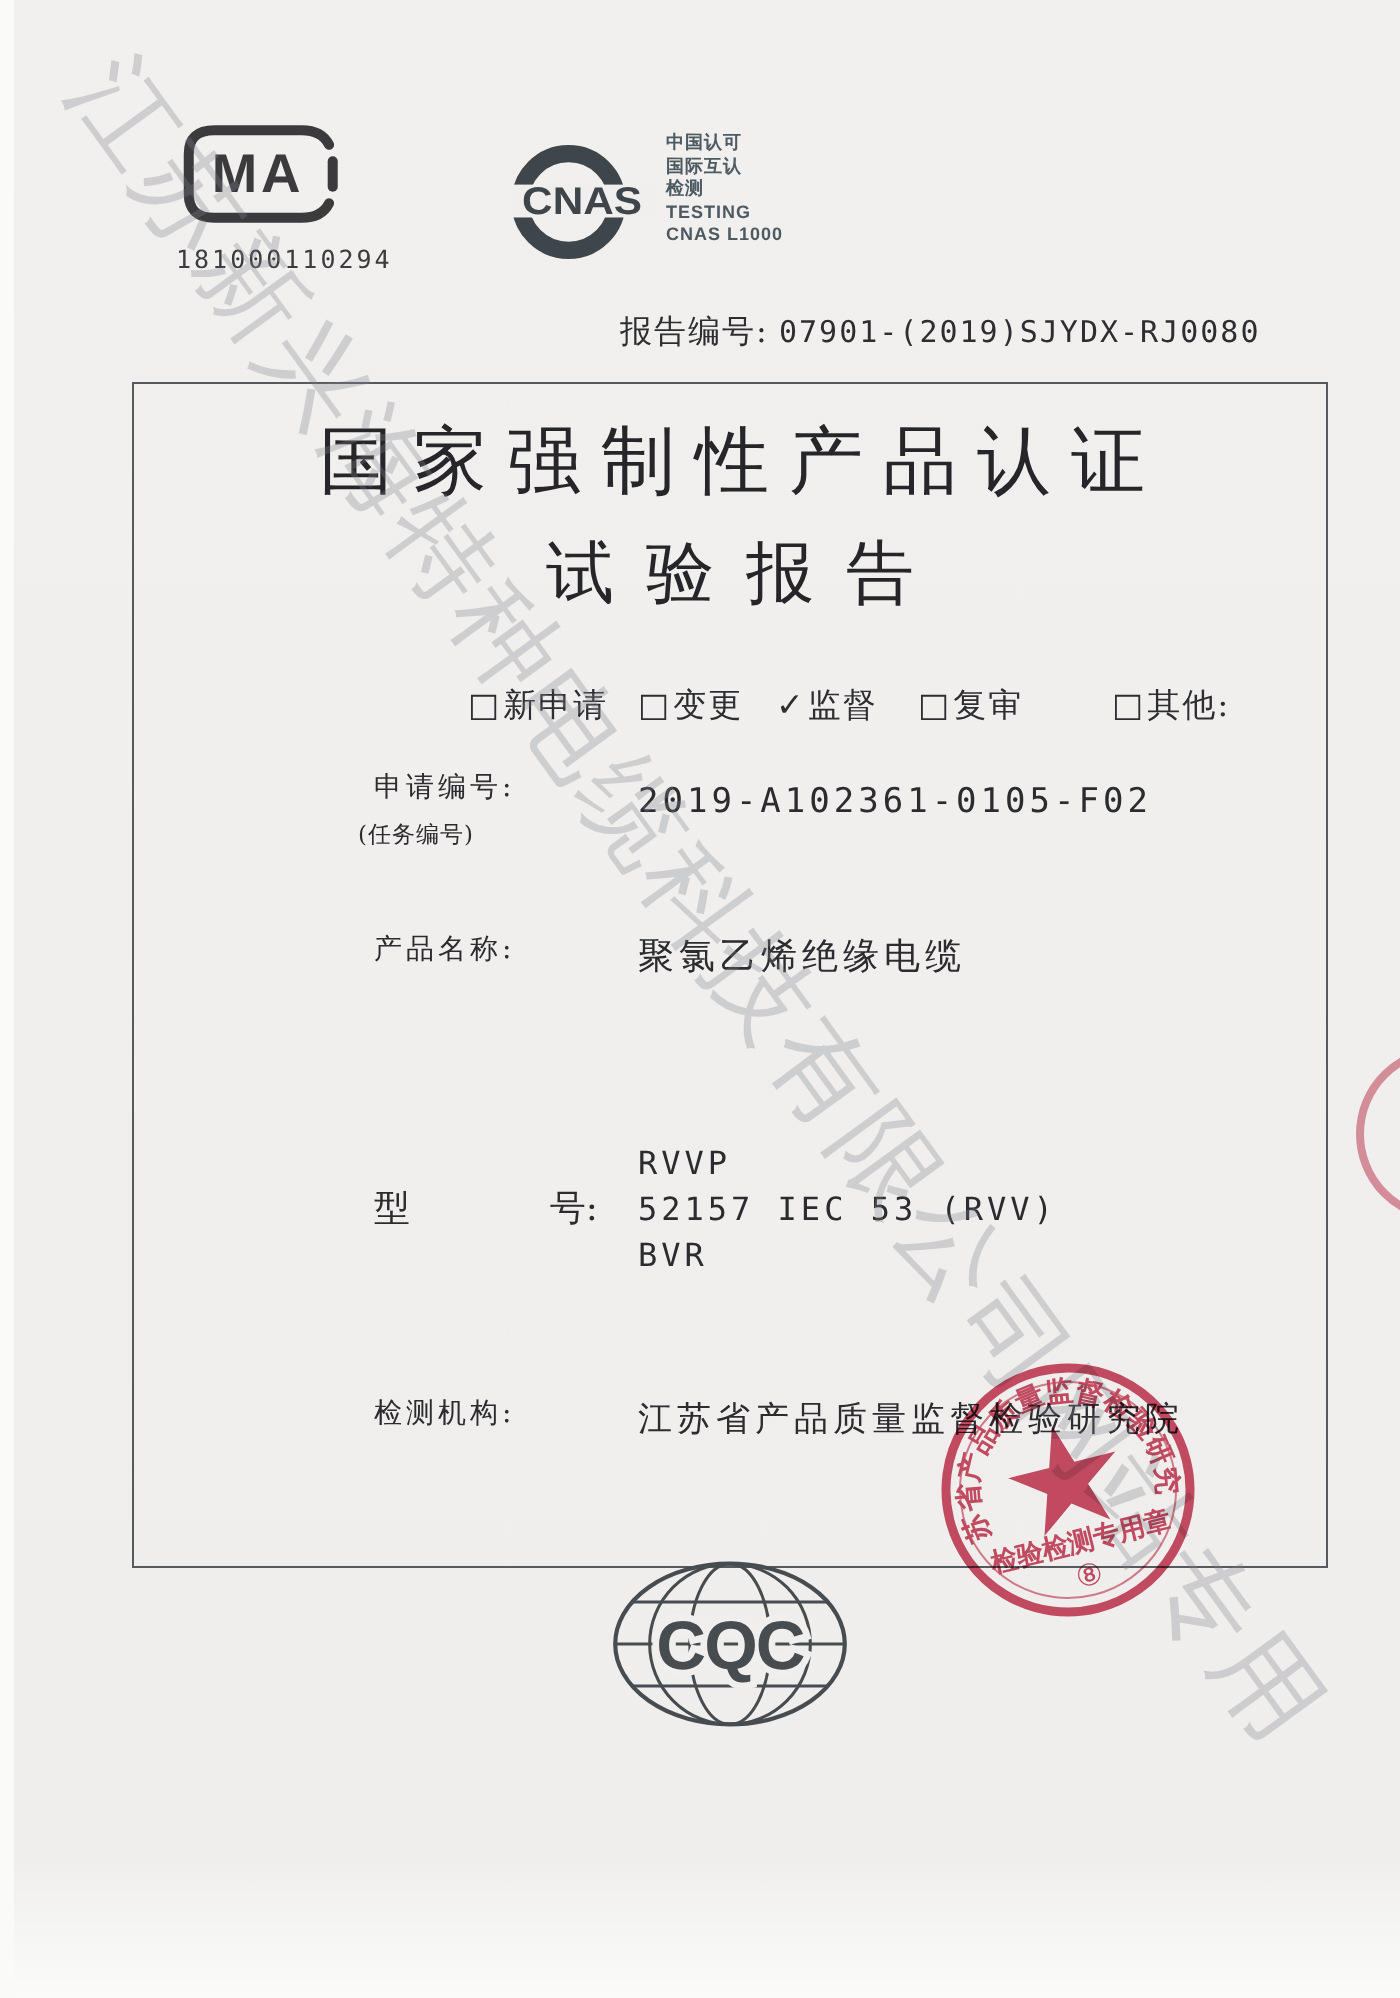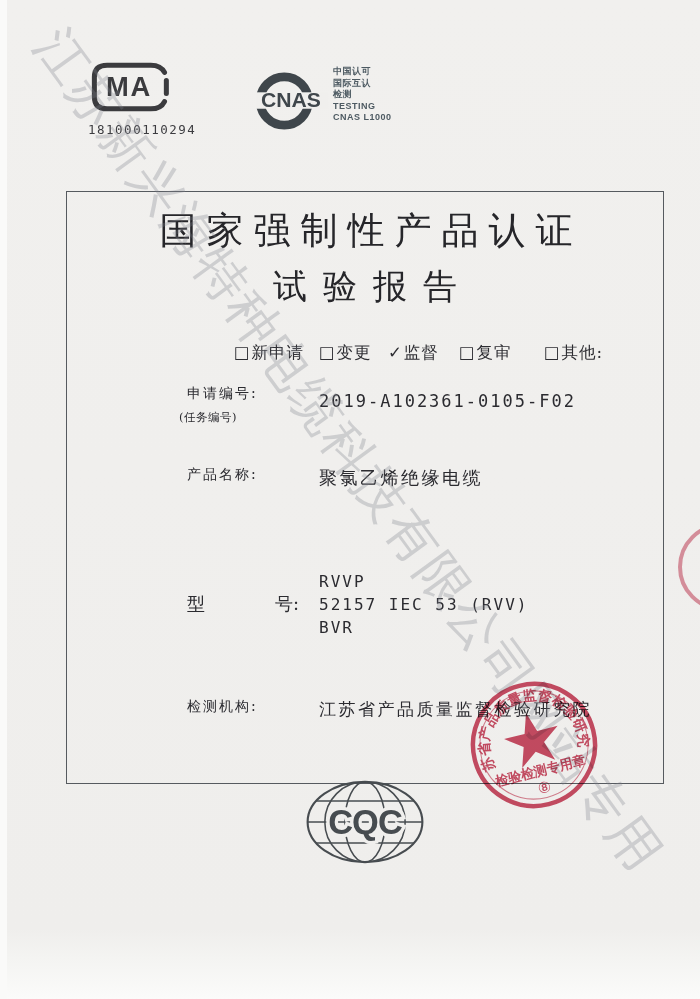--- a/index.html
+++ b/index.html
@@ -30,21 +30,21 @@
   .report-value{font-family:"DejaVu Sans Mono","Liberation Mono",monospace;font-size:15px;letter-spacing:1px;color:#2d2d32;}
   
   .cert-box{position:absolute;left:66px;top:191px;width:598px;height:593px;
     border:1.5px solid #565a5f;box-sizing:border-box;z-index:2;}
   .title1{position:absolute;left:0;top:14px;width:100%;text-align:center;
     font-size:37px;letter-spacing:10px;color:#26262a;padding-left:12px;box-sizing:border-box;}
   .title2{position:absolute;left:0;top:72px;width:100%;text-align:center;
     font-size:34px;letter-spacing:16px;color:#26262a;padding-left:16px;box-sizing:border-box;}
   .check-item{position:absolute;top:150px;font-size:16.5px;letter-spacing:1px;color:#2d2d32;white-space:nowrap;}
   .check-item .glyph{margin-right:1px;}
-  .ck1{left:167px}.ck2{left:252px}.ck3{left:321px}.ck4{left:392px}.ck5{left:477px}
+  .ck1{left:167px}.ck2{left:252px}.ck3{left:321px}.ck4{left:392px}.ck5{left:489px}
   .field-label{position:absolute;left:120px;font-size:14px;letter-spacing:2px;color:#2b2b30;white-space:nowrap;}
   .field-sublabel{position:absolute;left:112px;font-size:11.5px;letter-spacing:0.5px;color:#2b2b30;}
   .field-value-serif{position:absolute;left:252px;font-size:18px;letter-spacing:2.5px;color:#2b2b30;white-space:nowrap;}
   .field-value-mono{position:absolute;left:252px;font-family:"DejaVu Sans Mono","Liberation Mono",monospace;
     font-size:16px;letter-spacing:2px;color:#2b2b30;white-space:nowrap;}
   .model-label{position:absolute;left:120px;top:400px;width:112px;display:flex;justify-content:space-between;
     font-size:18px;color:#2b2b30;}
   .cqc-logo{position:absolute;left:235px;top:586px;}
   
   .stamp{position:absolute;left:454px;top:665px;width:160px;height:160px;z-index:4;
@@ -79,20 +79,24 @@
   </div>
 
   <div class="cnas-block">
     <div>中国认可</div>
     <div>国际互认</div>
     <div>检测</div>
     <div>TESTING</div>
     <div>CNAS L1000</div>
   </div>
 
+  <div class="report-line">
+    <span class="report-label">报告编号:</span>
+    <span class="report-value">07901-(2019)SJYDX-RJ0080</span>
+  </div>
 
   <div class="cert-box">
     <div class="title1">国家强制性产品认证</div>
     <div class="title2">试验报告</div>
 
     <span class="check-item ck1">
       <span class="glyph">□</span><span>新申请</span>
     </span>
     <span class="check-item ck2">
       <span class="glyph">□</span><span>变更</span>

